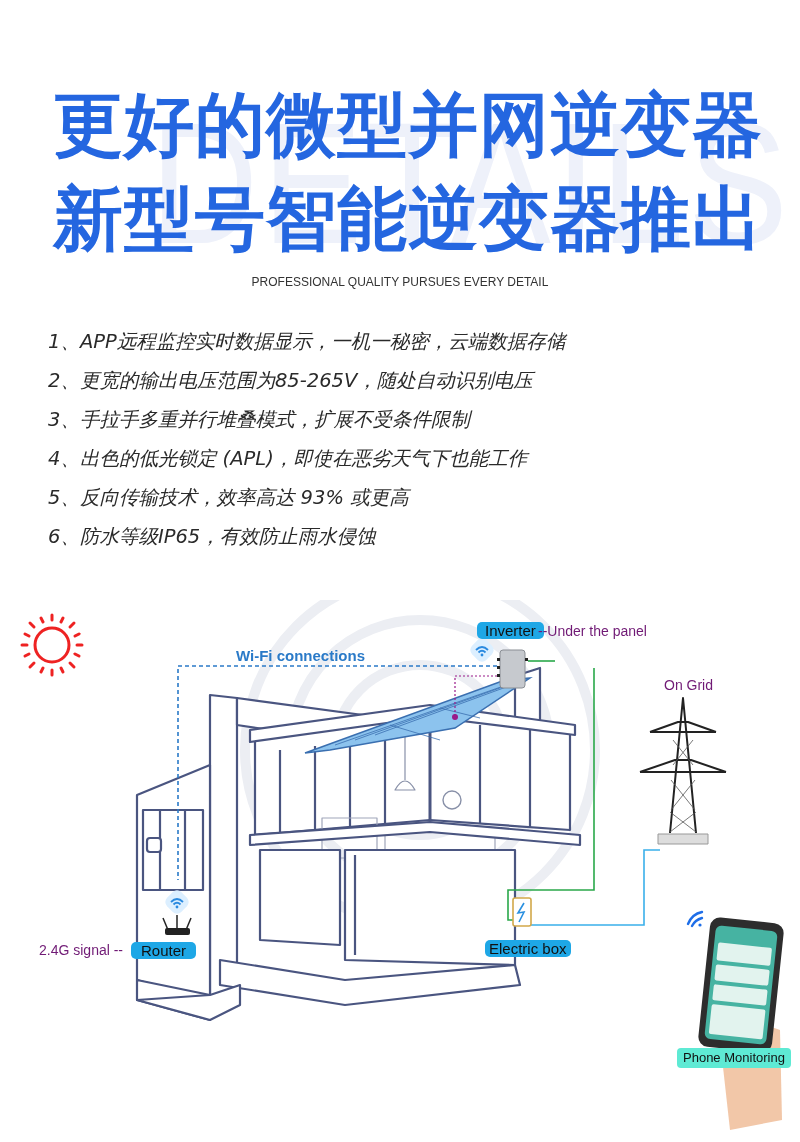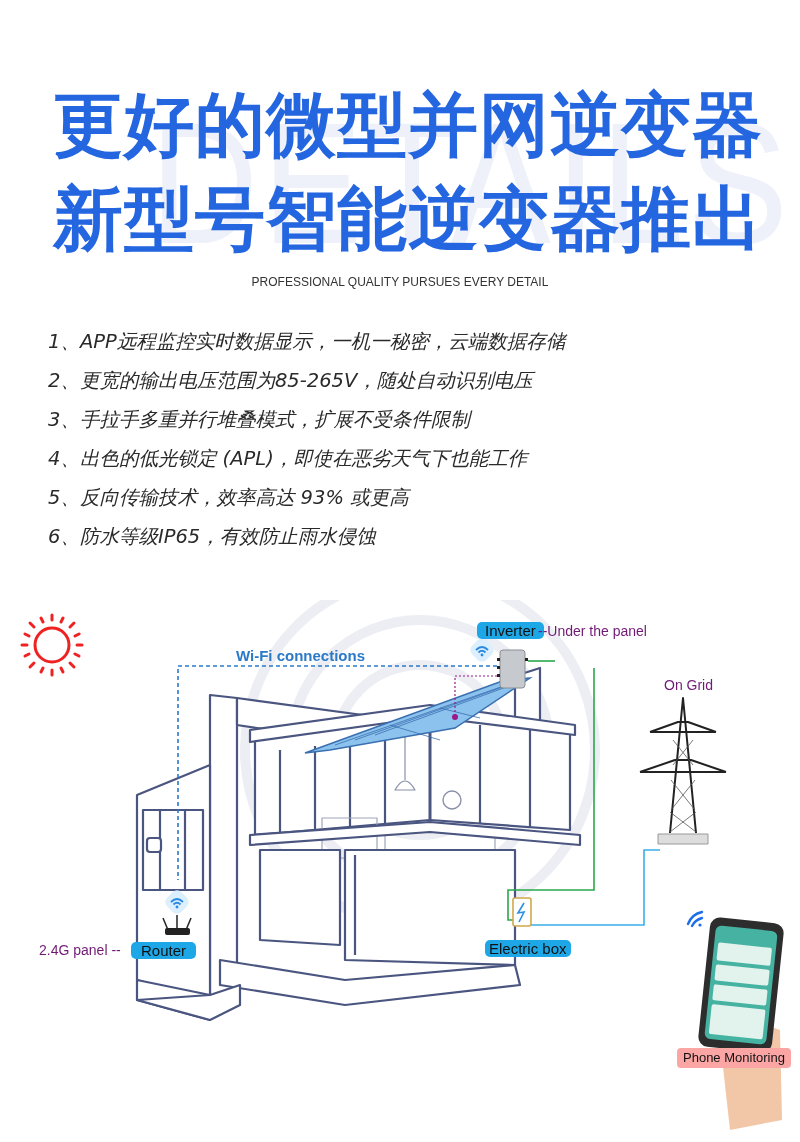--- a/index.html
+++ b/index.html
@@ -37,21 +37,21 @@
   }
   .plain-label {
     position: absolute; font-family: "Liberation Sans", sans-serif; font-size: 14px;
     color: #701a75; white-space: nowrap;
   }
   .wifi-label {
     position: absolute; font-family: "Liberation Sans", sans-serif; font-weight: bold;
     font-size: 15px; color: #2a7ac8; white-space: nowrap;
   }
   .phone-badge {
-    position: absolute; background: #fca5a5; color: #111; border-radius: 4px;
+    position: absolute; background: #5eead4; color: #111; border-radius: 4px;
     font-family: "Liberation Sans", sans-serif; font-size: 13px; line-height: 20px;
     padding: 0 6px; white-space: nowrap;
   }
 </style>
 </head>
 <body>
 
 <div class="watermark">DETAILS</div>
 
 <div class="title-block">
@@ -232,17 +232,17 @@
       <path d="M688,324 Q692,314 702,312"></path>
       <path d="M692,326 Q695,320 702,318"></path>
       <circle cx="700" cy="325" r="1.6" fill="#1e6ee8" stroke="none"></circle>
     </g>
   </svg>
 
   <div class="wifi-label" style="left:236px; top:47px;">Wi-Fi connections</div>
   <div class="badge" style="left:477px; top:22px;">Inverter</div>
   <div class="plain-label" style="left:538px; top:23px;">--Under the panel</div>
   <div class="plain-label" style="left:664px; top:77px;">On Grid</div>
-  <div class="plain-label" style="left:39px; top:342px;">2.4G panel --</div>
+  <div class="plain-label" style="left:39px; top:342px;">2.4G signal --</div>
   <div class="badge" style="left:131px; top:342px; padding:0 10px;">Router</div>
   <div class="badge" style="left:485px; top:340px; padding:0 4px;">Electric box</div>
   <div class="phone-badge" style="left:677px; top:748px; top:448px;">Phone Monitoring</div>
 </div>
 
 </body></html>

